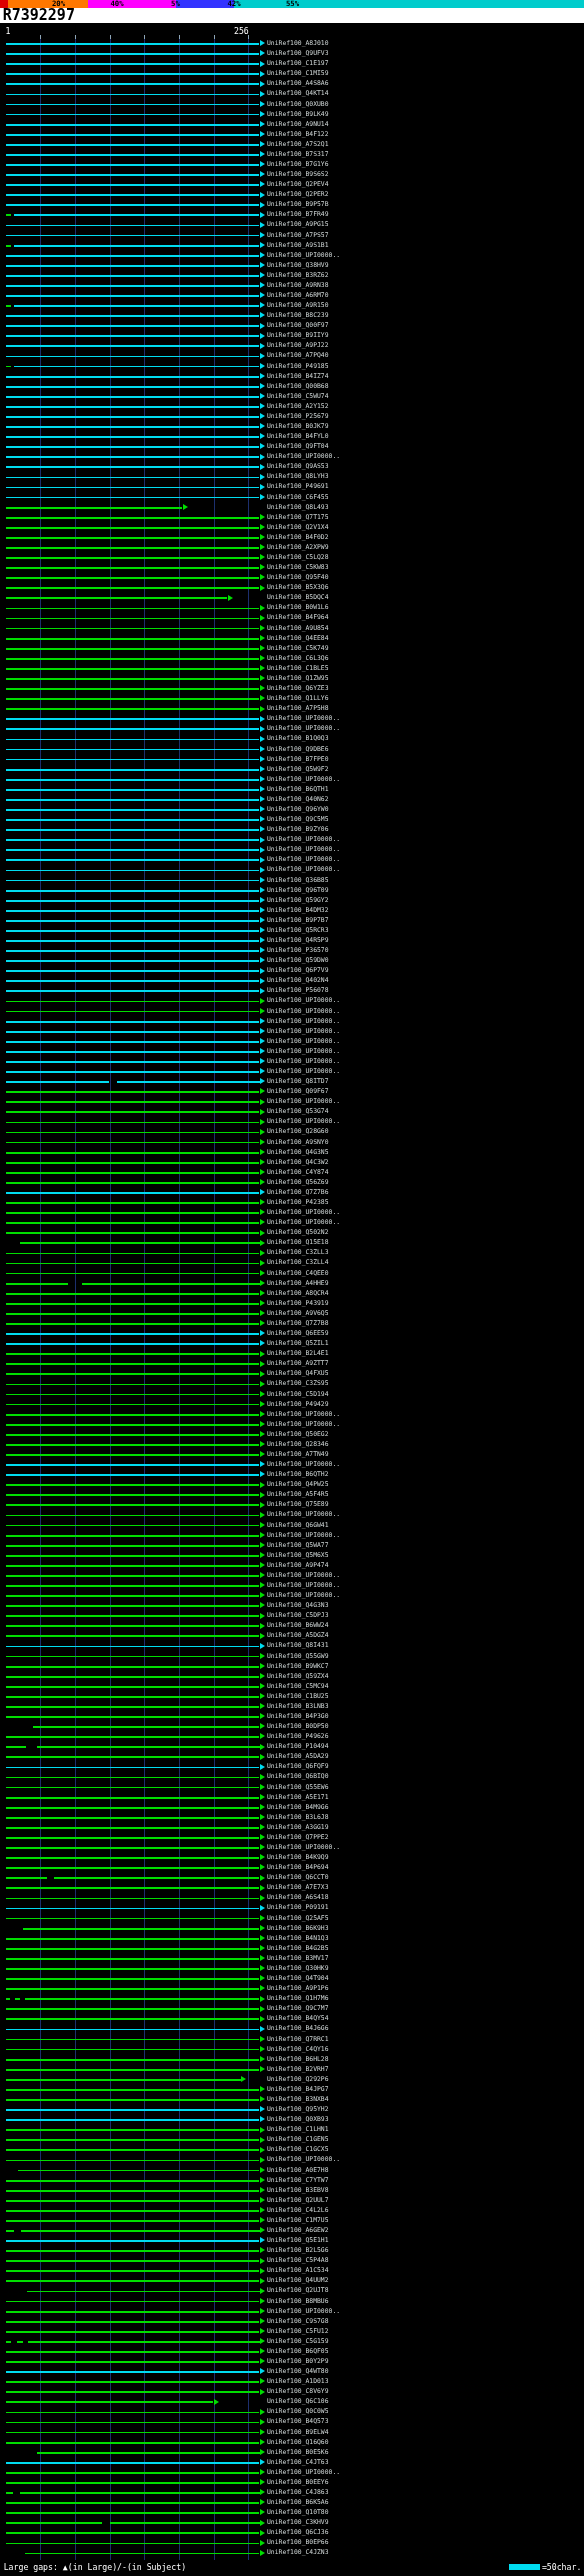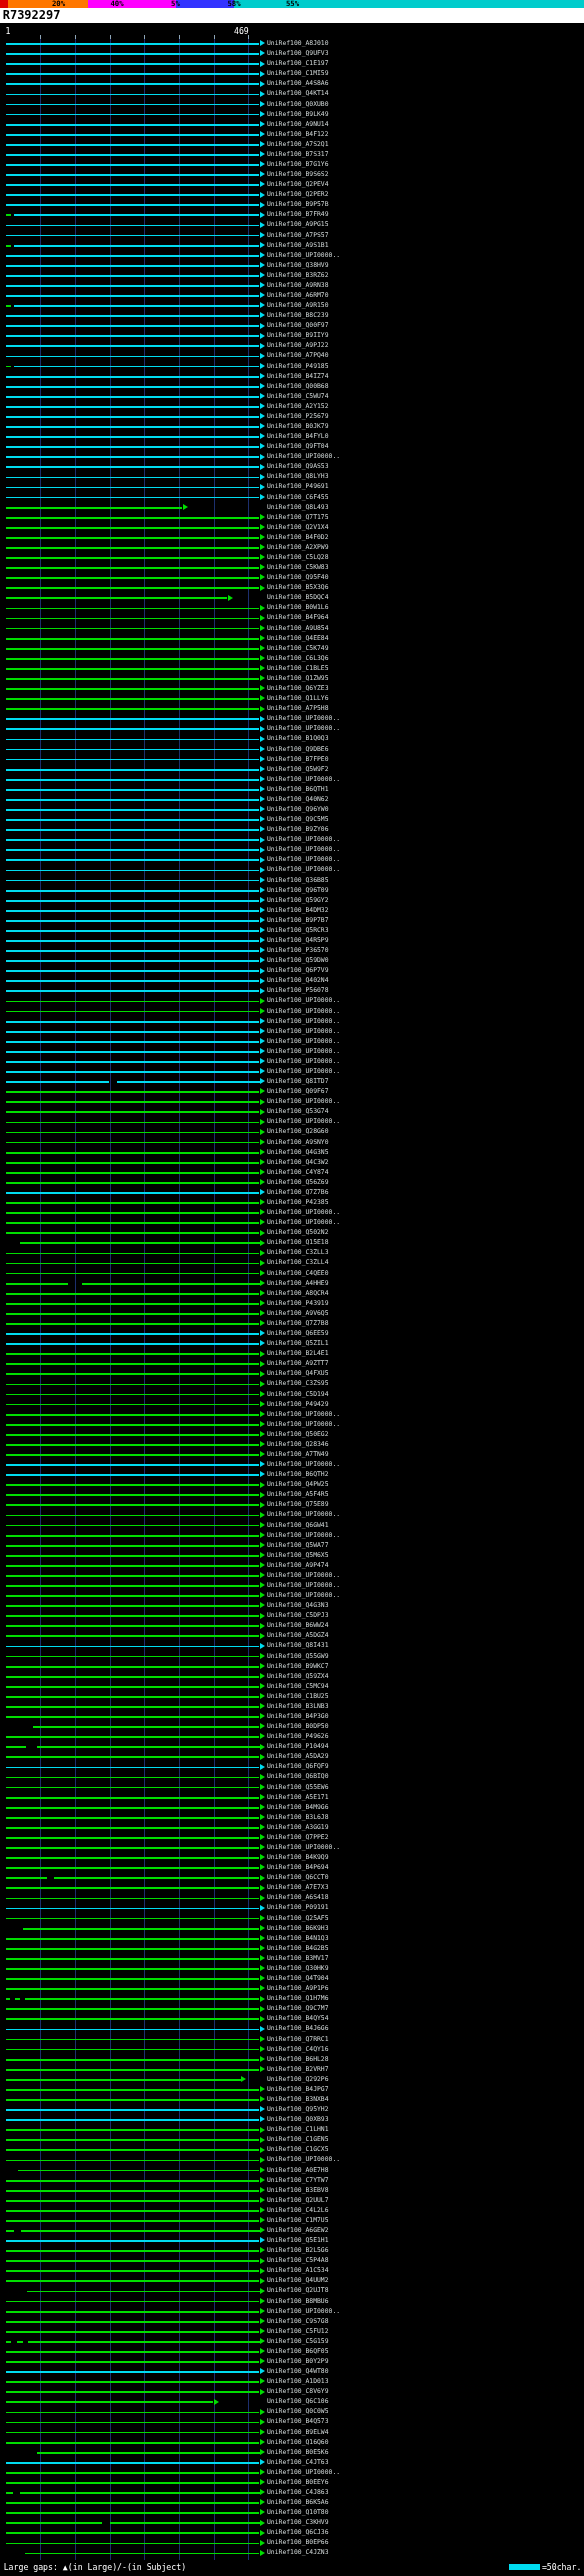--- a/index.html
+++ b/index.html
@@ -2,21 +2,21 @@
 <html style="font-size:14.6px"><head>
 <meta charset="utf-8">
 <style>
   html,body{margin:0;padding:0;background:#000;}
   body{position:relative;width:585px;height:2576px;overflow:hidden;
        font-family:"DejaVu Sans Mono","Liberation Mono",monospace;}
   .key{position:absolute;top:0;left:0;width:585px;height:8.2px;background:#000;}
   .key-seg{position:absolute;top:0;height:8.2px;}
   .key-label{position:absolute;top:0;font-size:7.3px;line-height:8.2px;color:#000;font-weight:bold;transform:translateX(-50%);}
   .query-band{position:absolute;top:8.2px;left:0;width:585px;height:14.6px;background:#ffffff;}
-  .query-name{position:absolute;left:2.7px;top:1.8px;font-size:12px;line-height:11px;color:#000;font-weight:bold;}
+  .query-name{position:absolute;left:2.7px;top:1.8px;font-size:15px;line-height:11px;color:#000;font-weight:bold;}
   .ruler{position:absolute;top:23px;left:0;width:585px;height:16.4px;color:#fff;}
   .ruler-start{position:absolute;left:5.5px;top:2.7px;font-size:8.2px;}
   .ruler-end{position:absolute;left:234px;top:2.7px;font-size:8.2px;}
   .tick{position:absolute;bottom:0.9px;width:0.9px;height:3.7px;background:#8fa6b5;}
   .plot{position:absolute;top:39px;left:0;width:585px;bottom:16.4px;}
   .gridline{position:absolute;top:0;bottom:0;width:0.9px;background:#1c2f6e;}
   #rows{position:absolute;top:0;bottom:0;left:0;right:0;display:flex;flex-direction:column;}
   .row{position:relative;flex:1 1 auto;}
   .seg{position:absolute;top:50%;margin-top:-0.9px;height:1.8px;}
   .arrow{position:absolute;top:50%;margin-top:-3.7px;width:0;height:0;
@@ -33,31 +33,31 @@
 
 <div class="key" id="key">
     <div class="key-seg" style="left: 0%; width: 1.3%; background: rgb(221, 0, 0);"></div>
     <div class="key-seg" style="left: 1.3%; width: 13.7%; background: rgb(255, 119, 0);"></div>
     <div class="key-seg" style="left: 15%; width: 15%; background: rgb(255, 0, 255);"></div>
     <div class="key-seg" style="left: 30%; width: 10%; background: rgb(51, 51, 255);"></div>
     <div class="key-seg" style="left: 40%; width: 60%; background: rgb(0, 204, 204);"></div>
     <span class="key-label" style="left: 10%;">20%</span>
     <span class="key-label" style="left: 20%;">40%</span>
     <span class="key-label" style="left: 30%;">5%</span>
-    <span class="key-label" style="left: 40%;">58%</span>
+    <span class="key-label" style="left: 40%;">42%</span>
     <span class="key-label" style="left: 50%;">55%</span>
   </div>
 
 <div class="query-band">
   <span class="query-name">R7392297</span>
 </div>
 
 <div class="ruler" id="ruler">
   <span class="ruler-start">1</span>
-  <span class="ruler-end">469</span>
+  <span class="ruler-end">256</span>
 <div class="tick" style="left: 40px;"></div>
     <div class="tick" style="left: 75px;"></div>
     <div class="tick" style="left: 110px;"></div>
     <div class="tick" style="left: 144px;"></div>
     <div class="tick" style="left: 179px;"></div>
     <div class="tick" style="left: 214px;"></div>
     <div class="tick" style="left: 248px;"></div>
   </div>
 
 <div class="plot">

